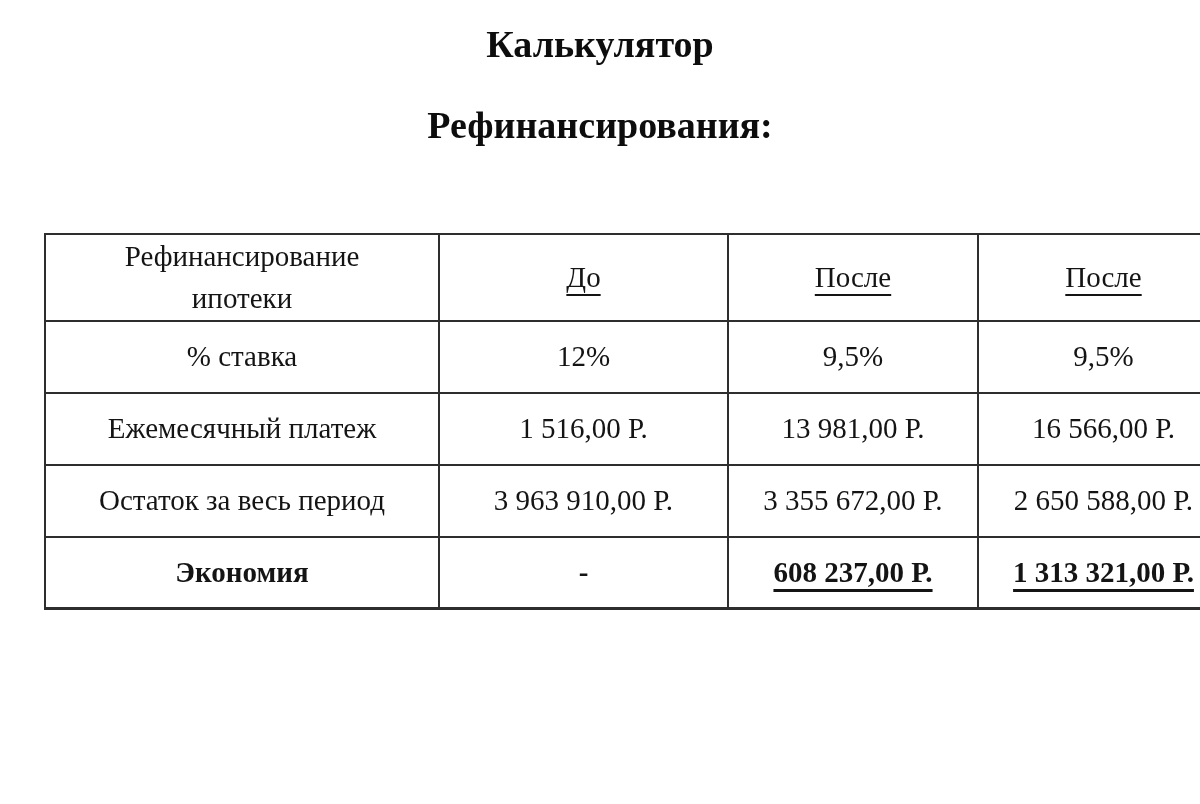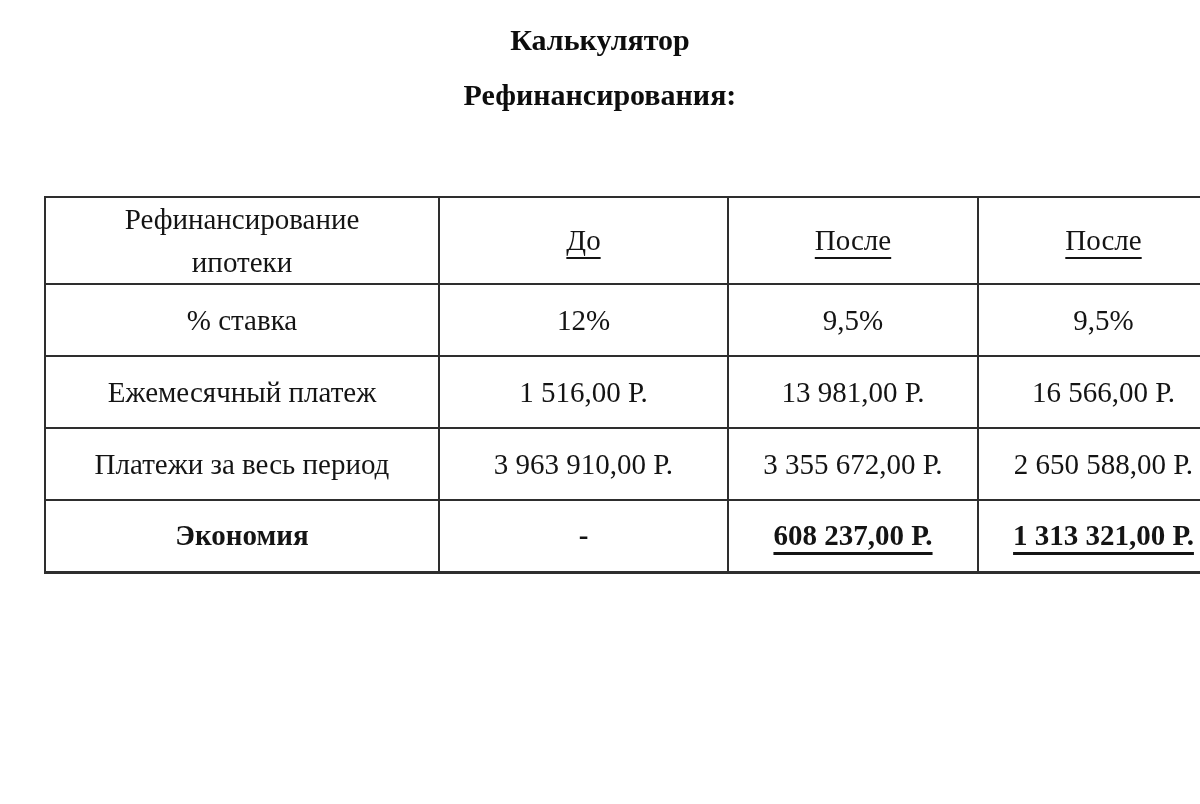--- a/index.html
+++ b/index.html
@@ -11,27 +11,27 @@
     background: #ffffff;
     font-family: "Liberation Serif", "DejaVu Serif", serif;
     color: #141414;
     overflow: hidden;
   }
   .title-wrap {
     padding-top: 20px;
     text-align: center;
   }
   .title-line {
-    font-size: 30px;
+    font-size: 38px;
     font-weight: bold;
     color: #0d0d0d;
     line-height: 1.3;
   }
   .title-line + .title-line {
-    margin-top: 16px;
+    margin-top: 32px;
   }
   table.calc {
     border-collapse: collapse;
     table-layout: fixed;
     width: 1146px;
     margin-left: 44px;
     margin-top: 82px;
   }
   table.calc td {
     border: 2px solid #2e2e2e;
@@ -95,21 +95,21 @@
 
 
     <tr class="data-row">
       <td class="col-label">Ежемесячный платеж</td>
       <td class="col-before">1 516,00 Р.</td>
       <td class="col-after1 red">13 981,00 Р.</td>
       <td class="col-after2 red">16 566,00 Р.</td>
     </tr>
 
     <tr class="data-row">
-      <td class="col-label">Платежи за весь период</td>
+      <td class="col-label">Остаток за весь период</td>
       <td class="col-before">3 963 910,00 Р.</td>
       <td class="col-after1 red">3 355 672,00 Р.</td>
       <td class="col-after2 red">2 650 588,00 Р.</td>
     </tr>
 
     <tr class="summary-row">
       <td class="col-label">Экономия</td>
       <td class="col-before">-</td>
       <td class="col-after1 total">608 237,00 Р.</td>
       <td class="col-after2 total">1 313 321,00 Р.</td>

